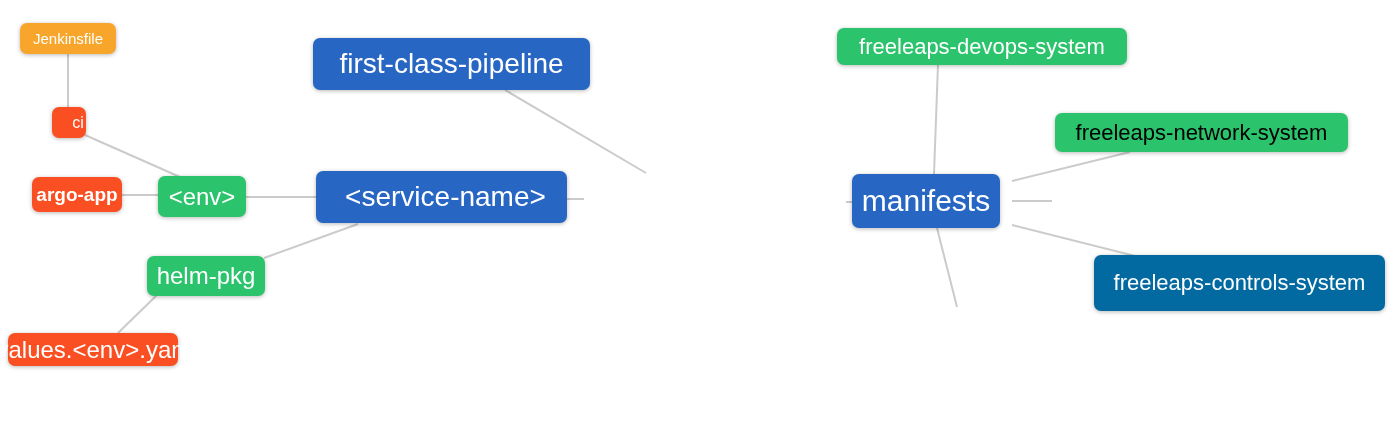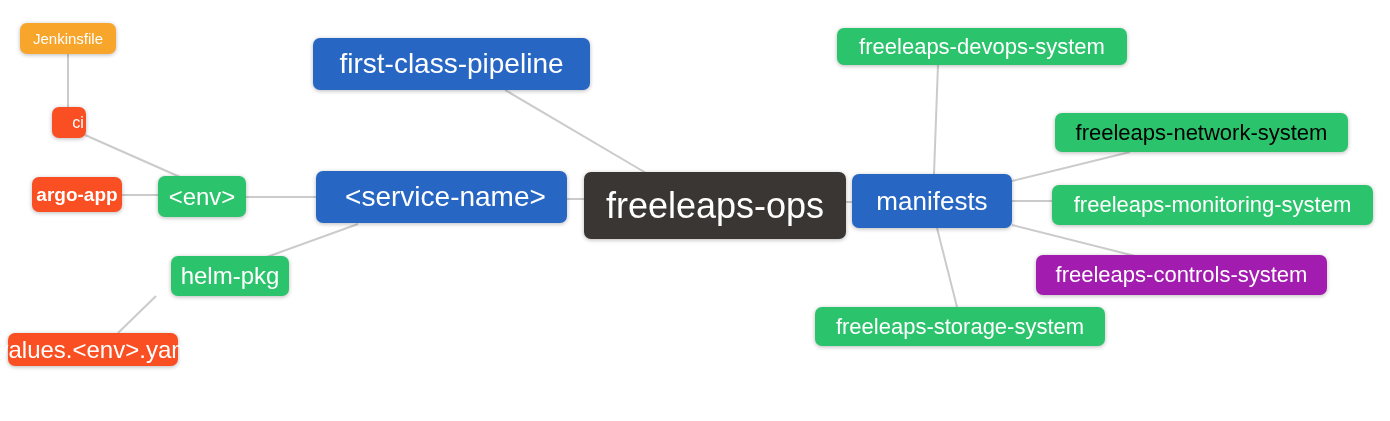--- a/index.html
+++ b/index.html
@@ -51,28 +51,25 @@
       <line x1="505" y1="90" x2="646" y2="173" stroke="#cbcbcb" stroke-width="2"></line>
       <line x1="567" y1="199" x2="584" y2="199" stroke="#cbcbcb" stroke-width="2"></line>
       <line x1="846" y1="202" x2="852" y2="202" stroke="#cbcbcb" stroke-width="2"></line>
       <line x1="934" y1="174" x2="938" y2="64" stroke="#cbcbcb" stroke-width="2"></line>
       <line x1="1012" y1="181" x2="1130" y2="152" stroke="#cbcbcb" stroke-width="2"></line>
       <line x1="1012" y1="201" x2="1052" y2="201" stroke="#cbcbcb" stroke-width="2"></line>
       <line x1="1012" y1="225" x2="1135" y2="256" stroke="#cbcbcb" stroke-width="2"></line>
       <line x1="937" y1="228" x2="957" y2="307" stroke="#cbcbcb" stroke-width="2"></line>
     </svg>
 
-<div class="node" style="left: 584px; top: 172px; width: 262px; height: 67px; background: rgb(58, 54, 51); font-size: 36px; color: rgb(255, 255, 255);">freeleaps-ops</div>
     <div class="node" style="left: 313px; top: 38px; width: 277px; height: 52px; background: rgb(39, 102, 195); font-size: 28px; color: rgb(255, 255, 255);">first-class-pipeline</div>
     <div class="node" style="left: 316px; top: 171px; width: 251px; height: 52px; background: rgb(39, 102, 195); font-size: 28px; color: rgb(255, 255, 255); padding-left: 8px;">&lt;service-name&gt;</div>
-    <div class="node" style="left: 852px; top: 174px; width: 160px; height: 54px; background: rgb(39, 102, 195); font-size: 26px; color: rgb(255, 255, 255);">manifests</div>
+    <div class="node" style="left: 852px; top: 174px; width: 148px; height: 54px; background: rgb(39, 102, 195); font-size: 30px; color: rgb(255, 255, 255);">manifests</div>
     <div class="node" style="left: 158px; top: 176px; width: 88px; height: 41px; background: rgb(43, 195, 108); font-size: 24px; color: rgb(255, 255, 255); text-align: center;">&lt;env&gt;</div>
-    <div class="node" style="left: 147px; top: 256px; width: 118px; height: 40px; background: rgb(43, 195, 108); font-size: 24px; color: rgb(255, 255, 255); margin-left: 24px;">helm-pkg</div>
+    <div class="node" style="left: 147px; top: 256px; width: 118px; height: 40px; background: rgb(43, 195, 108); font-size: 24px; color: rgb(255, 255, 255);">helm-pkg</div>
     <div class="node" style="left: 52px; top: 107px; width: 34px; height: 31px; background: rgb(249, 79, 34); font-size: 16px; color: rgb(255, 255, 255); padding-left: 18px;">ci</div>
     <div class="node" style="left: 32px; top: 177px; width: 90px; height: 35px; background: rgb(249, 79, 34); font-size: 19px; color: rgb(255, 255, 255); font-weight: bold;">argo-app</div>
     <div class="node" style="left: 8px; top: 333px; width: 170px; height: 33px; background: rgb(249, 79, 34); font-size: 24px; color: rgb(255, 255, 255); padding-left: 7px;">values.&lt;env&gt;.yaml</div>
     <div class="node" style="left: 20px; top: 23px; width: 96px; height: 31px; background: rgb(248, 166, 43); font-size: 15px; color: rgb(255, 255, 255);">Jenkinsfile</div>
     <div class="node" style="left: 797px; top: 28px; width: 290px; height: 37px; background: rgb(43, 195, 108); font-size: 22px; color: rgb(255, 255, 255); margin-left: 40px;">freeleaps-devops-system</div>
     <div class="node" style="left: 1055px; top: 113px; width: 293px; height: 39px; background: rgb(43, 195, 108); font-size: 22px; color: #000000;">freeleaps-network-system</div>
-    <div class="node" style="left: 1052px; top: 185px; width: 321px; height: 40px; background: rgb(43, 195, 108); font-size: 22px; color: rgb(255, 255, 255);">freeleaps-monitoring-system</div>
-    <div class="node" style="left: 1036px; top: 255px; width: 291px; height: 40px; background: #a21caf; font-size: 22px; color: rgb(255, 255, 255);">freeleaps-controls-system</div>
-    <div class="node" style="left: 815px; top: 307px; width: 290px; height: 39px; background: rgb(43, 195, 108); font-size: 22px; color: rgb(255, 255, 255);">freeleaps-storage-system</div>
+    <div class="node" style="left: 1094px; top: 255px; width: 291px; height: 56px; background: #0369a1; font-size: 22px; color: rgb(255, 255, 255);">freeleaps-controls-system</div>
   </div>
 
 </body></html>

